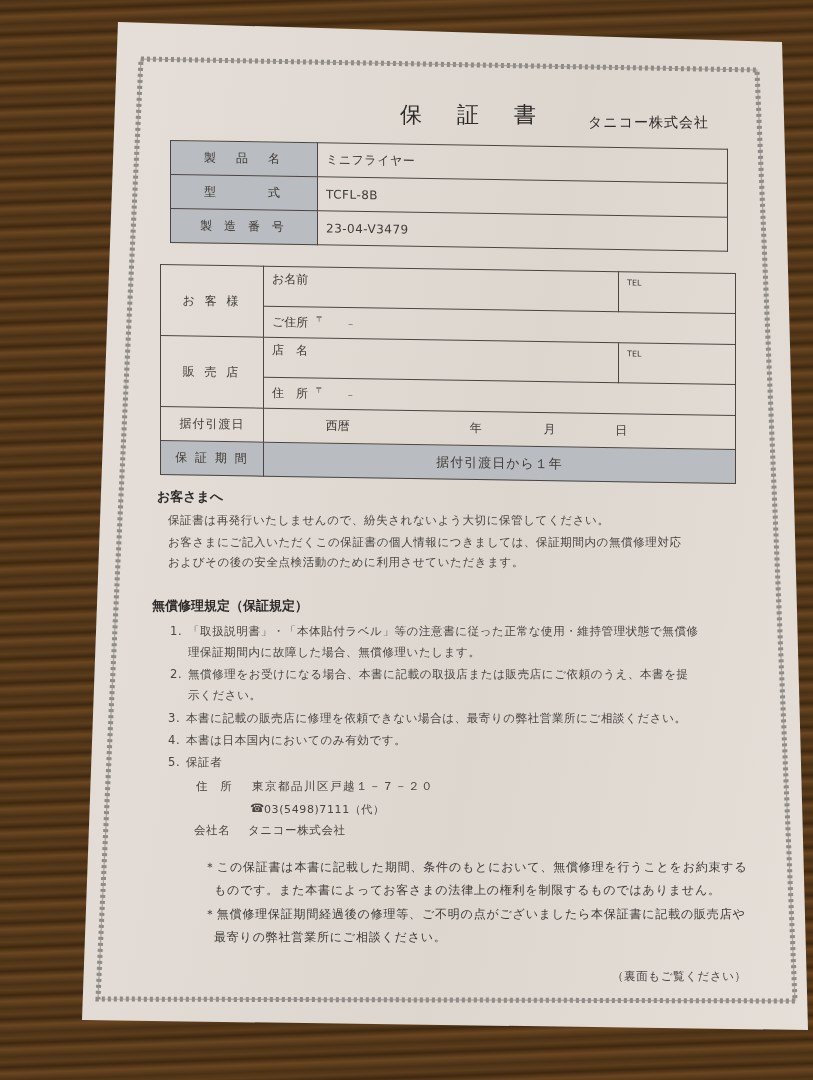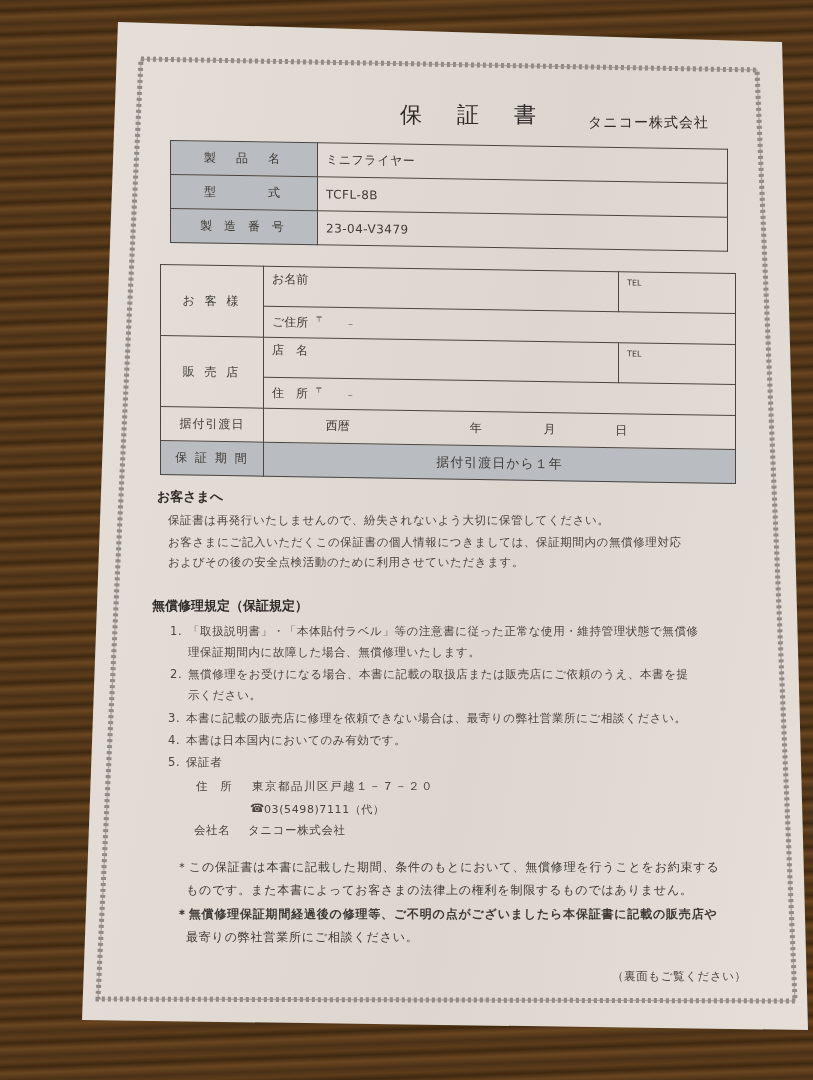--- a/index.html
+++ b/index.html
@@ -35,21 +35,21 @@
   table.grid { position: absolute; border-collapse: collapse; font-size: 12px; color: #3e3a36; }
   table.grid td { border: 1px solid #4a4540; padding: 0 8px; height: 33px; vertical-align: middle; }
   .lbl-gray { background: #b9bcc0; text-align: center; letter-spacing: 4px; }
   .lbl { text-align: center; letter-spacing: 3px; }
   .val { text-align: left; font-size: 12px; letter-spacing: 0.5px; }
   .tel { font-size: 8px; vertical-align: top !important; padding-top: 6px !important; }
   .period-val { background: #b9bcc0; text-align: center; font-size: 13px; letter-spacing: 1px; }
 
   .h-section { font-size: 13px; font-weight: bold; color: #2e2a27; }
   .body-text { font-size: 11.5px; color: #4a4540; letter-spacing: 0.6px; }
-  .note-text { font-size: 12px; color: #3e3a36; letter-spacing: 0.8px; }
+  .note-text { font-size: 12px; color: #3e3a36; letter-spacing: 0.8px; margin-left: 28px; }
 </style>
 </head>
 <body>
 
 <div class="paper"></div>
 <div class="paper-shade"></div>
 
 <svg class="frame" width="813" height="1080" viewBox="0 0 813 1080">
   <defs>
     <pattern id="chainH" width="9" height="9" patternUnits="userSpaceOnUse">
@@ -163,17 +163,17 @@
 
   <div class="abs body-text" style="left:196px; top:779px;">住　所</div>
   <div class="abs body-text" style="left:252px; top:779px; letter-spacing:1.5px;">東京都品川区戸越１－７－２０</div>
   <div class="abs body-text" style="left:250px; top:801px;">☎</div>
   <div class="abs body-text" style="left:264px; top:802px; font-size:11px;">03(5498)7111（代）</div>
   <div class="abs body-text" style="left:194px; top:823px;">会社名</div>
   <div class="abs body-text" style="left:248px; top:823px;">タニコー株式会社</div>
 
   <div class="abs note-text" style="left:176px; top:859px;">＊この保証書は本書に記載した期間、条件のもとにおいて、無償修理を行うことをお約束する</div>
   <div class="abs note-text" style="left:186px; top:882px;">ものです。また本書によってお客さまの法律上の権利を制限するものではありません。</div>
-  <div class="abs note-text" style="left:176px; top:906px;font-weight:bold;">＊無償修理保証期間経過後の修理等、ご不明の点がございましたら本保証書に記載の販売店や</div>
+  <div class="abs note-text" style="left:176px; top:906px;">＊無償修理保証期間経過後の修理等、ご不明の点がございましたら本保証書に記載の販売店や</div>
   <div class="abs note-text" style="left:186px; top:929px;">最寄りの弊社営業所にご相談ください。</div>
 
   <div class="abs body-text" style="left:612px; top:969px;">（裏面もご覧ください）</div>
 </div>
 
 </body></html>

